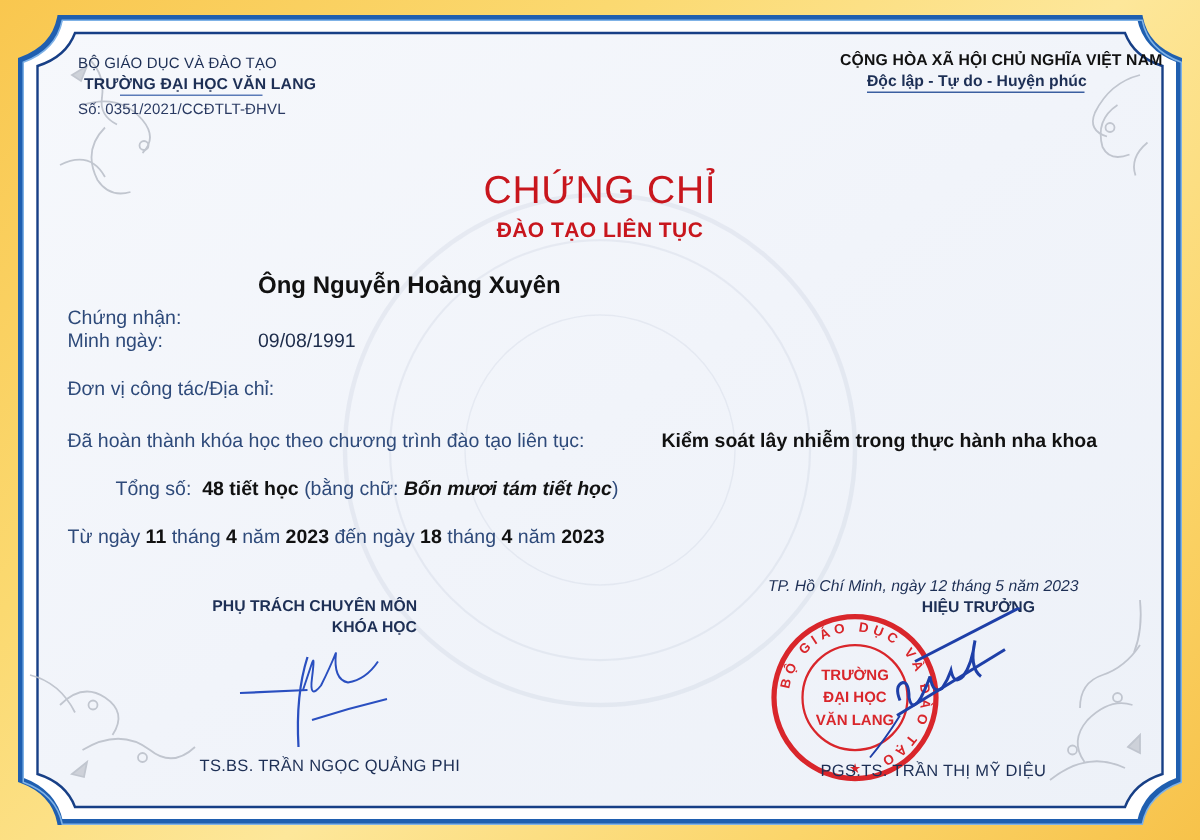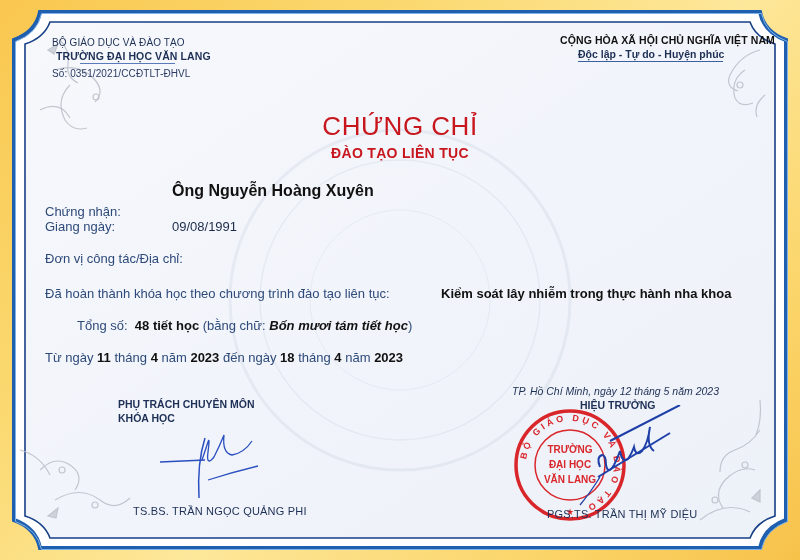--- a/index.html
+++ b/index.html
@@ -32,21 +32,21 @@
       left: 0; width: 800px; text-align: center; top: 145px;
       font-size: 14px; font-weight: bold; color: #c8161d; letter-spacing: 0.3px;
     }
 
     .lbl { color: #2e4a7a; font-size: 13px; }
     .val { color: #1c2b4a; font-size: 13px; }
     .b { font-weight: bold; color: #111; }
     .bi { font-weight: bold; font-style: italic; color: #111; }
     .name { font-size: 16px; font-weight: bold; color: #111; }
 
-    .sig-title { color: #1d2f55; font-size: 10.5px; font-weight: bold; text-align: left; }
+    .sig-title { color: #1d2f55; font-size: 10.5px; font-weight: bold; text-align: right; }
     .sig-name { color: #1d2f55; font-size: 11px; letter-spacing: 0.2px; }
     .date-line { color: #1d2f55; font-size: 10.5px; font-style: italic; }
   </style>
 </head>
 <body>
 
 <div class="cert">
 
   <svg class="frame-svg" width="800" height="560">
     <defs>
@@ -112,21 +112,21 @@
   <div class="txt hdr-r country">CỘNG HÒA XÃ HỘI CHỦ NGHĨA VIỆT NAM</div>
   <div class="txt hdr-r motto">Độc lập - Tự do - Huyện phúc</div>
   <div class="uline-r"></div>
 
   <div class="txt title">CHỨNG CHỈ</div>
   <div class="txt subtitle">ĐÀO TẠO LIÊN TỤC</div>
 
   <div class="txt lbl" style="left:45px; top:184px;margin-top:20px;">Chứng nhận:</div>
   <div class="txt name" style="left:172px; top:182px;">Ông Nguyễn Hoàng Xuyên</div>
 
-  <div class="txt lbl" style="left:45px; top:219px;">Giang ngày:</div>
+  <div class="txt lbl" style="left:45px; top:219px;">Minh ngày:</div>
   <div class="txt val" style="left:172px; top:219px;">09/08/1991</div>
 
   <div class="txt lbl" style="left:45px; top:251px;">Đơn vị công tác/Địa chỉ:</div>
 
   <div class="txt lbl" style="left:45px; top:286px;">Đã hoàn thành khóa học theo chương trình đào tạo liên tục:</div>
   <div class="txt val b" style="left:441px; top:286px;">Kiểm soát lây nhiễm trong thực hành nha khoa</div>
 
   <div class="txt" style="left:45px; top:318px; font-size:13px;margin-left:32px;">
     <span class="lbl">Tổng số:</span>&nbsp;
     <span class="b">48 tiết học</span>

